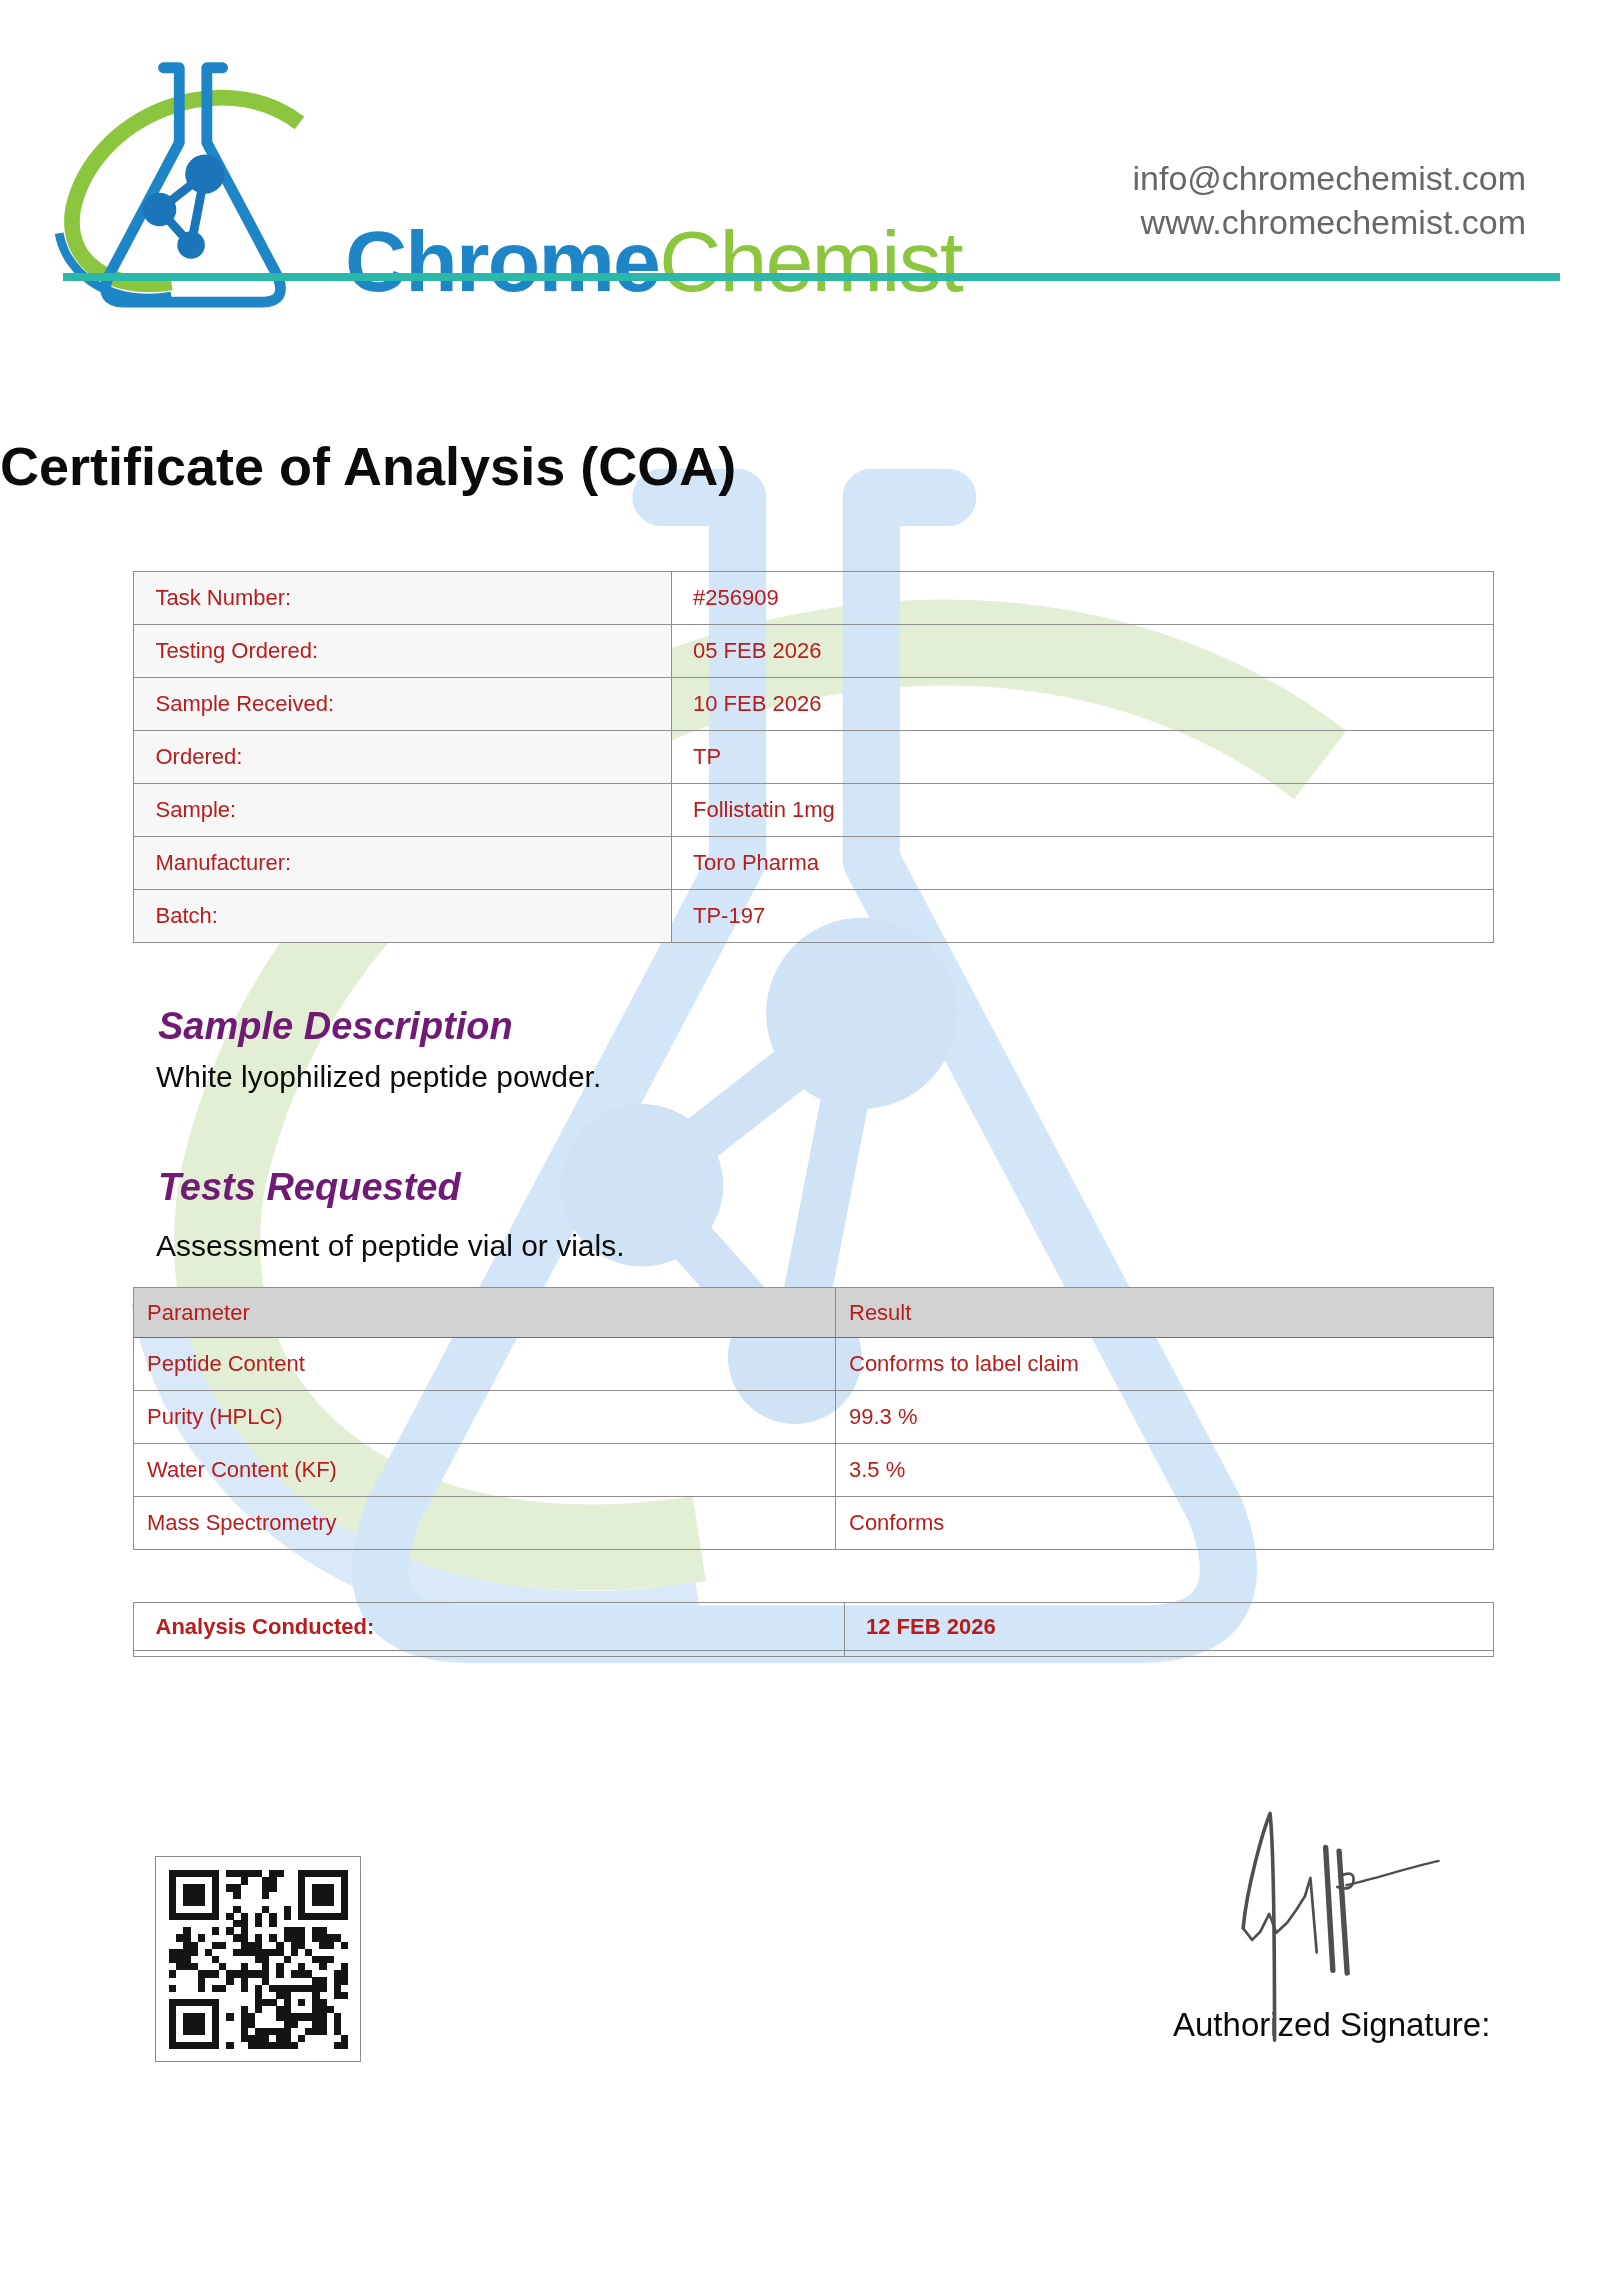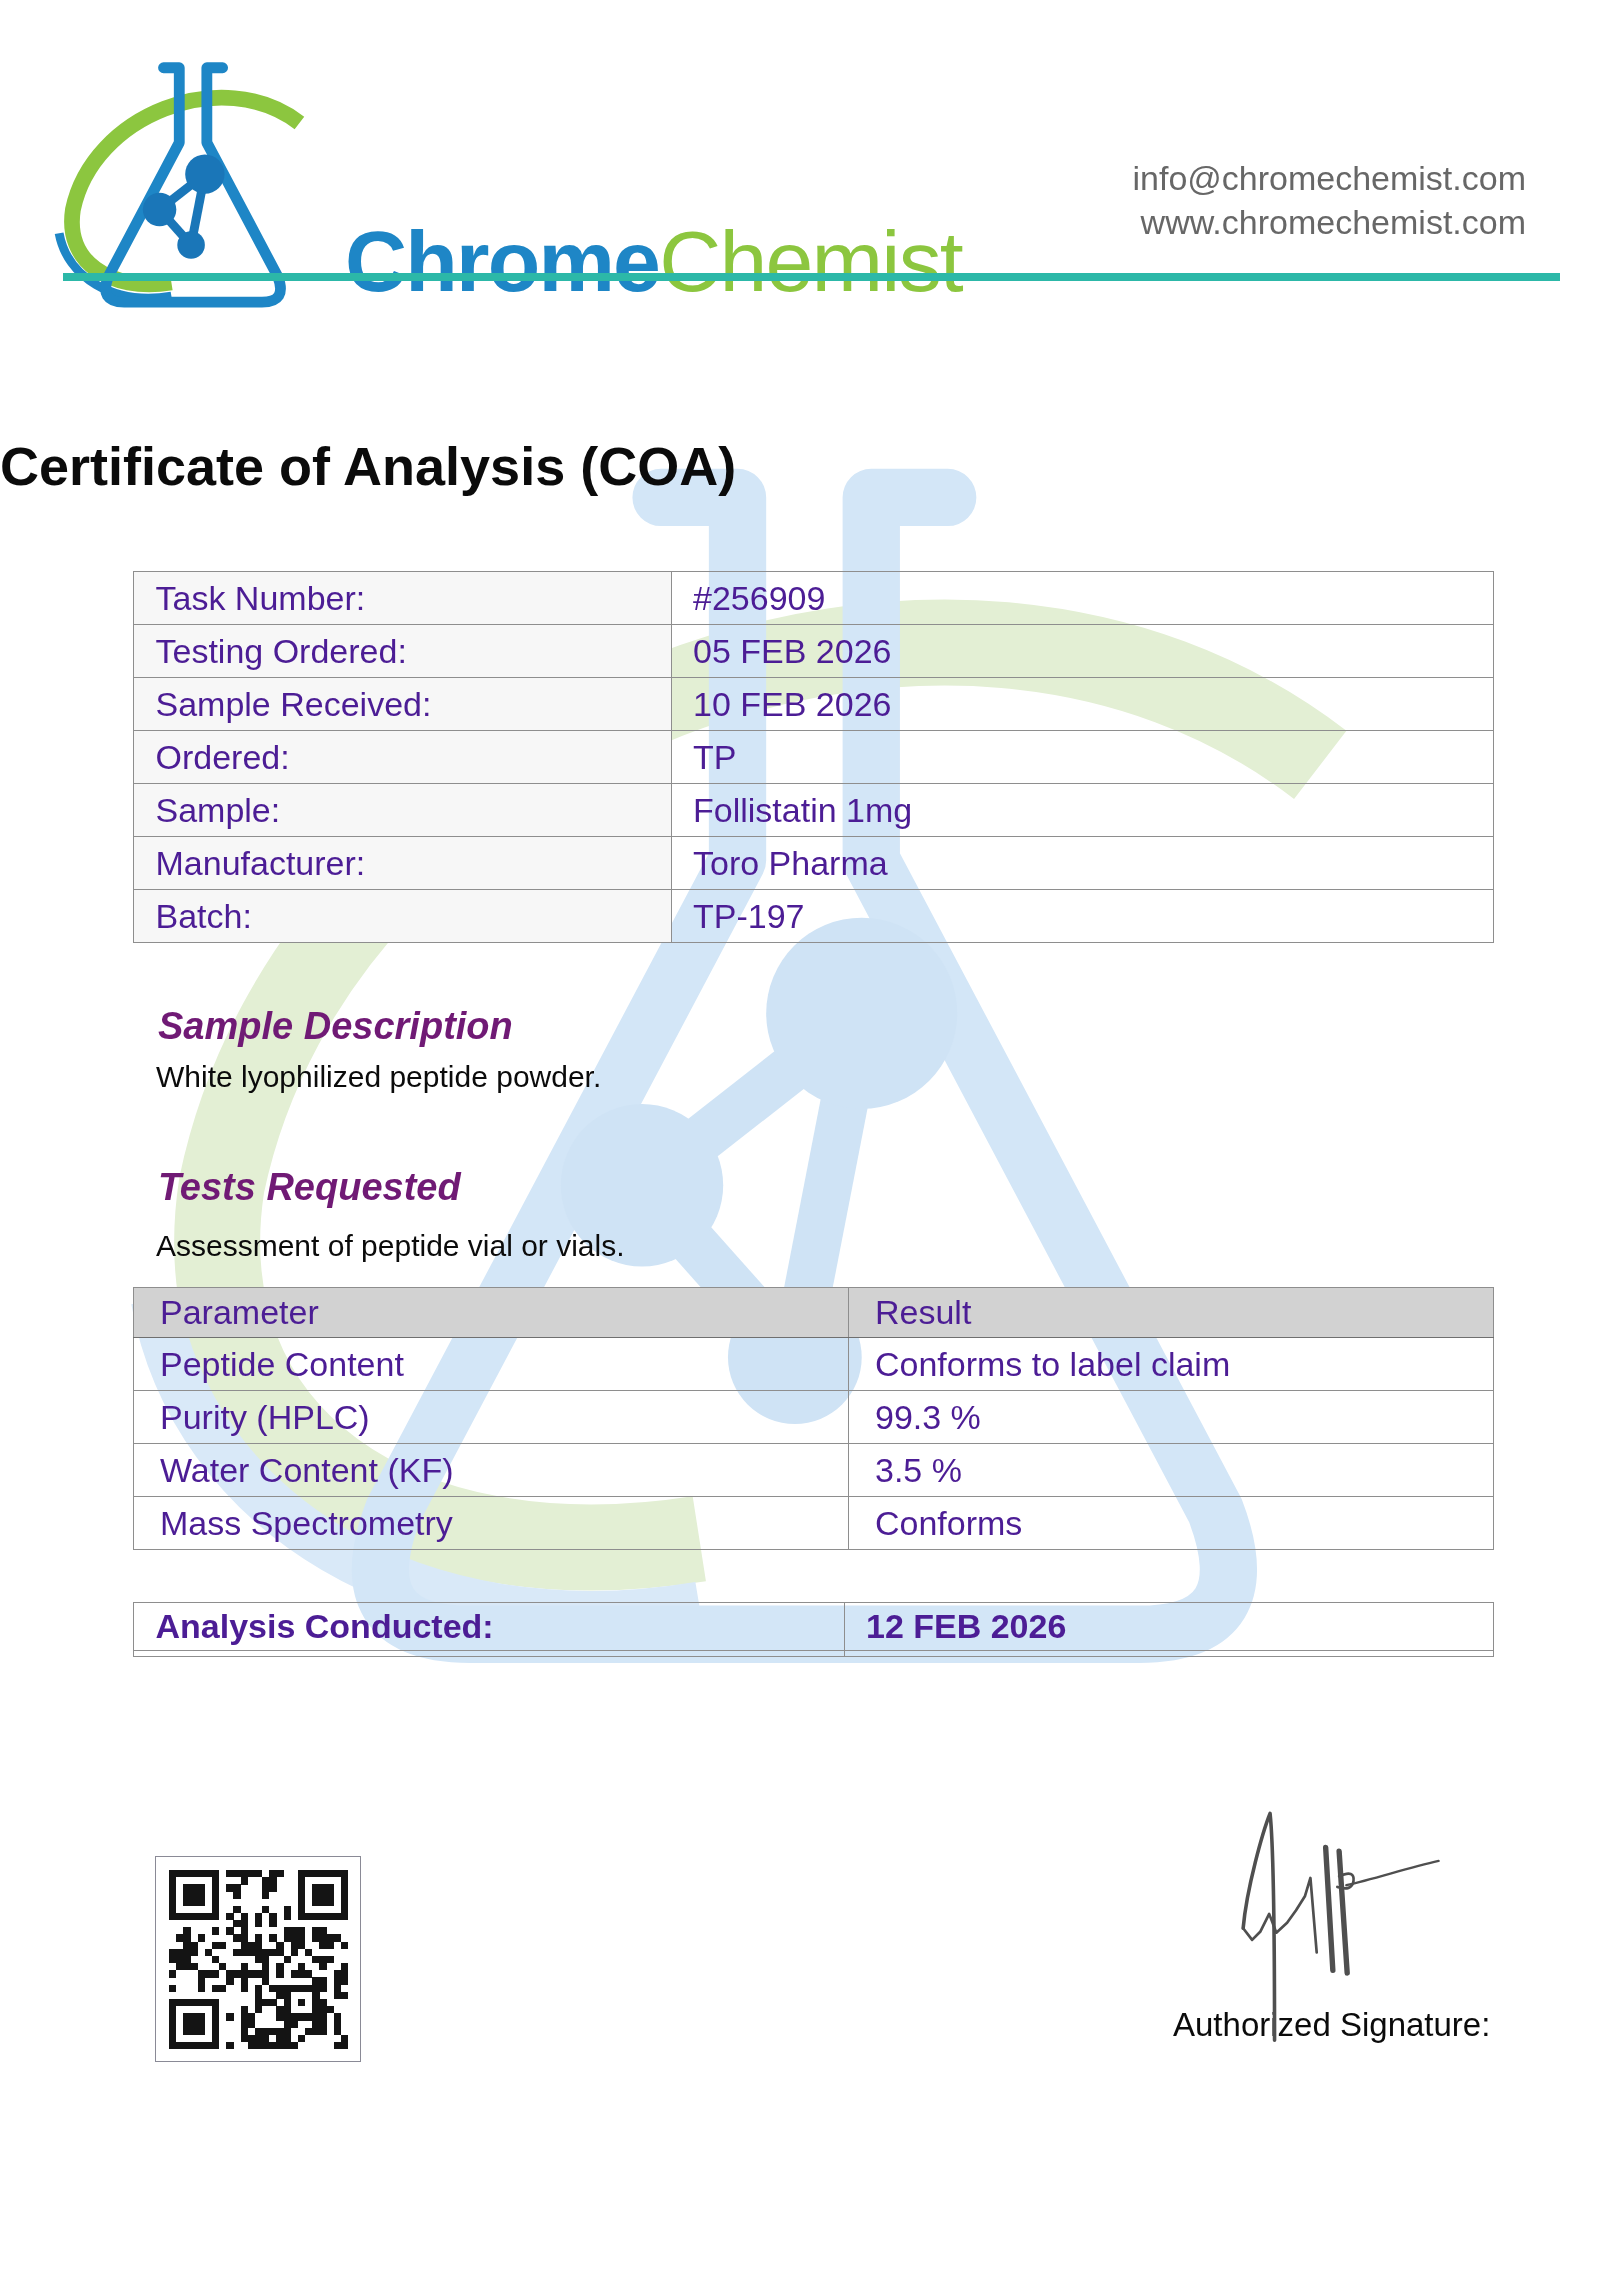--- a/index.html
+++ b/index.html
@@ -24,33 +24,33 @@
   .brand .swoosh-g{stroke:#8cc63f;}
   .brand .swoosh-b{stroke:#1e86c6;}
   .brand-text{margin-left:0px;margin-bottom:8px;font-size:86px;line-height:1;letter-spacing:-1.8px;white-space:nowrap;}
   .brand-text .blue{color:#1e86c6;font-weight:bold;}
   .brand-text .green{color:#8cc63f;font-weight:normal;}
   .contact{position:absolute;right:94px;top:156px;text-align:right;font-size:34px;line-height:44px;color:#676767;z-index:2;}
   .rule{position:absolute;left:63px;top:273px;width:1497px;height:8px;background:#2cb8a8;z-index:2;}
   
   .title{position:absolute;left:0;width:1580px;top:435px;font-size:54px;font-weight:bold;color:#0b0b0b;}
   
-  table{border-collapse:collapse;table-layout:fixed;font-size:34px;color:#4c1d95;}
+  table{border-collapse:collapse;table-layout:fixed;font-size:22px;color:#b91c1c;}
   .info-table{position:absolute;left:133px;top:571px;width:1361px;}
   .info-table table{width:100%;border:1.8px solid #7d7d7d;}
   .info-table td{border:0.9px solid #8e8e8e;height:52px;padding:0 9px 0 21.5px;vertical-align:middle;}
   .info-table td.lbl{width:506px;background:#f7f7f7;}
   .info-table td.val{background:transparent;}
   .sec-h{position:absolute;left:158px;font-size:38px;font-weight:bold;font-style:italic;color:#701a75;}
   .sec-b{position:absolute;left:156px;font-size:30px;color:#0b0b0b;}
   .h1{top:1005px;} .b1{top:1060px;}
   .h2{top:1166px;} .b2{top:1229px;}
   .results-table{position:absolute;left:133px;top:1287px;width:1361px;}
   .results-table table{width:100%;border:1.8px solid #7d7d7d;}
-  .results-table td{border:0.9px solid #8e8e8e;height:52px;padding:0 9px 0 26px;vertical-align:middle;background:transparent;}
+  .results-table td{border:0.9px solid #8e8e8e;height:52px;padding:0 9px 0 13px;vertical-align:middle;background:transparent;}
   .results-table tr.head td{background:#d2d2d2;height:49px;border-bottom:0.9px solid #6f6f6f;}
   .results-table td.c0{width:679px;}
   .analysis-table{position:absolute;left:133px;top:1602px;width:1361px;}
   .analysis-table table{width:100%;border:1.8px solid #7d7d7d;}
   .analysis-table td{border:0.9px solid #8e8e8e;height:47px;padding:0 9px 0 21.5px;vertical-align:middle;background:transparent;font-weight:bold;}
   .analysis-table td.c0{width:679px;}
   .analysis-table tr.stub td{height:4.5px;padding:0;}
   
   .qr-box{position:absolute;left:155px;top:1856px;width:206px;height:206px;border:1.8px solid #8a8a96;background:#fff;box-sizing:border-box;display:flex;align-items:center;justify-content:center;}
   .qr-box svg{width:179px;height:179px;display:block;}

